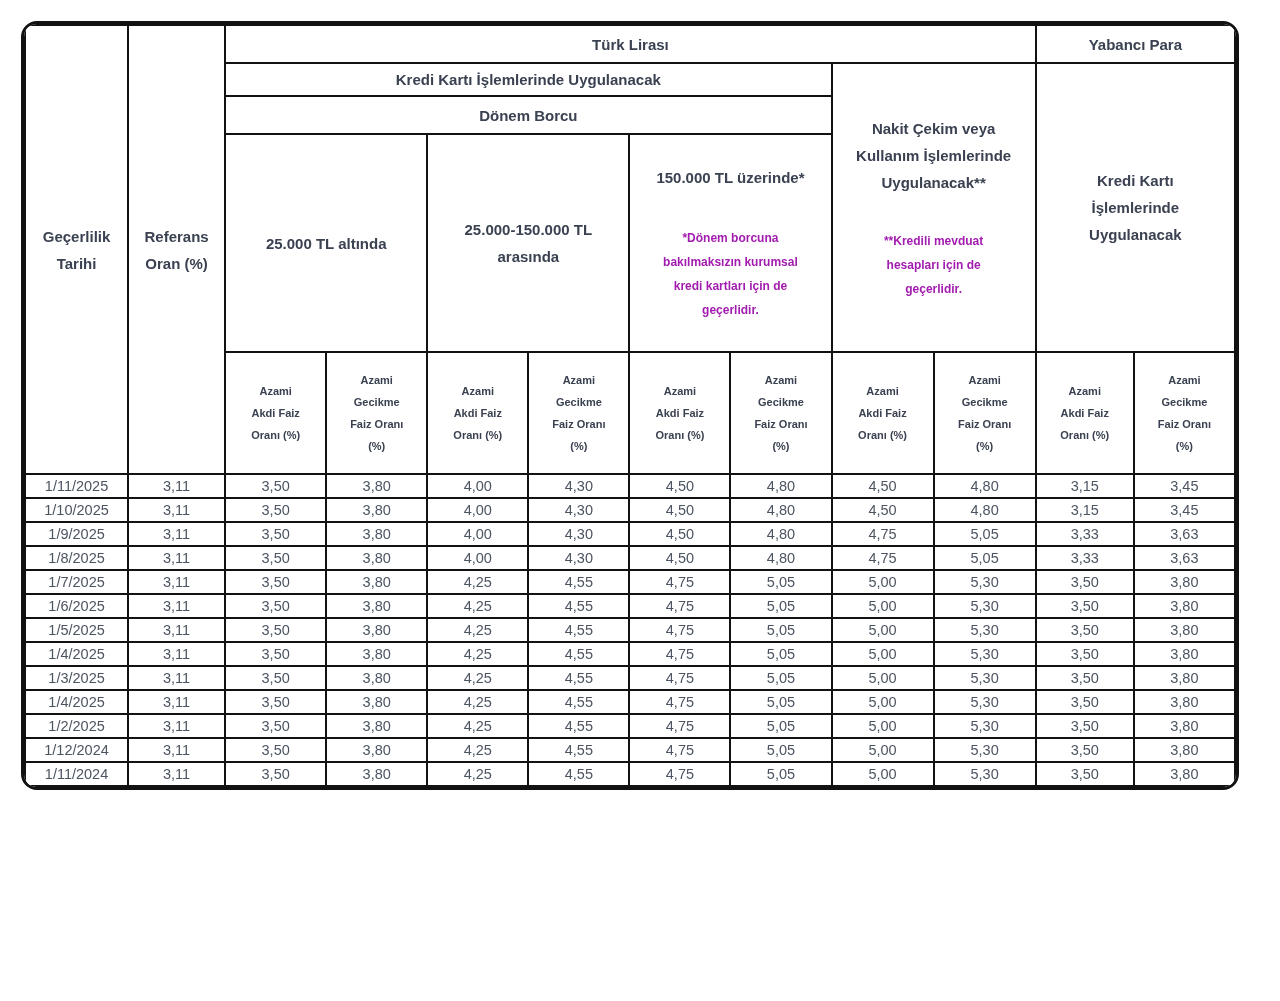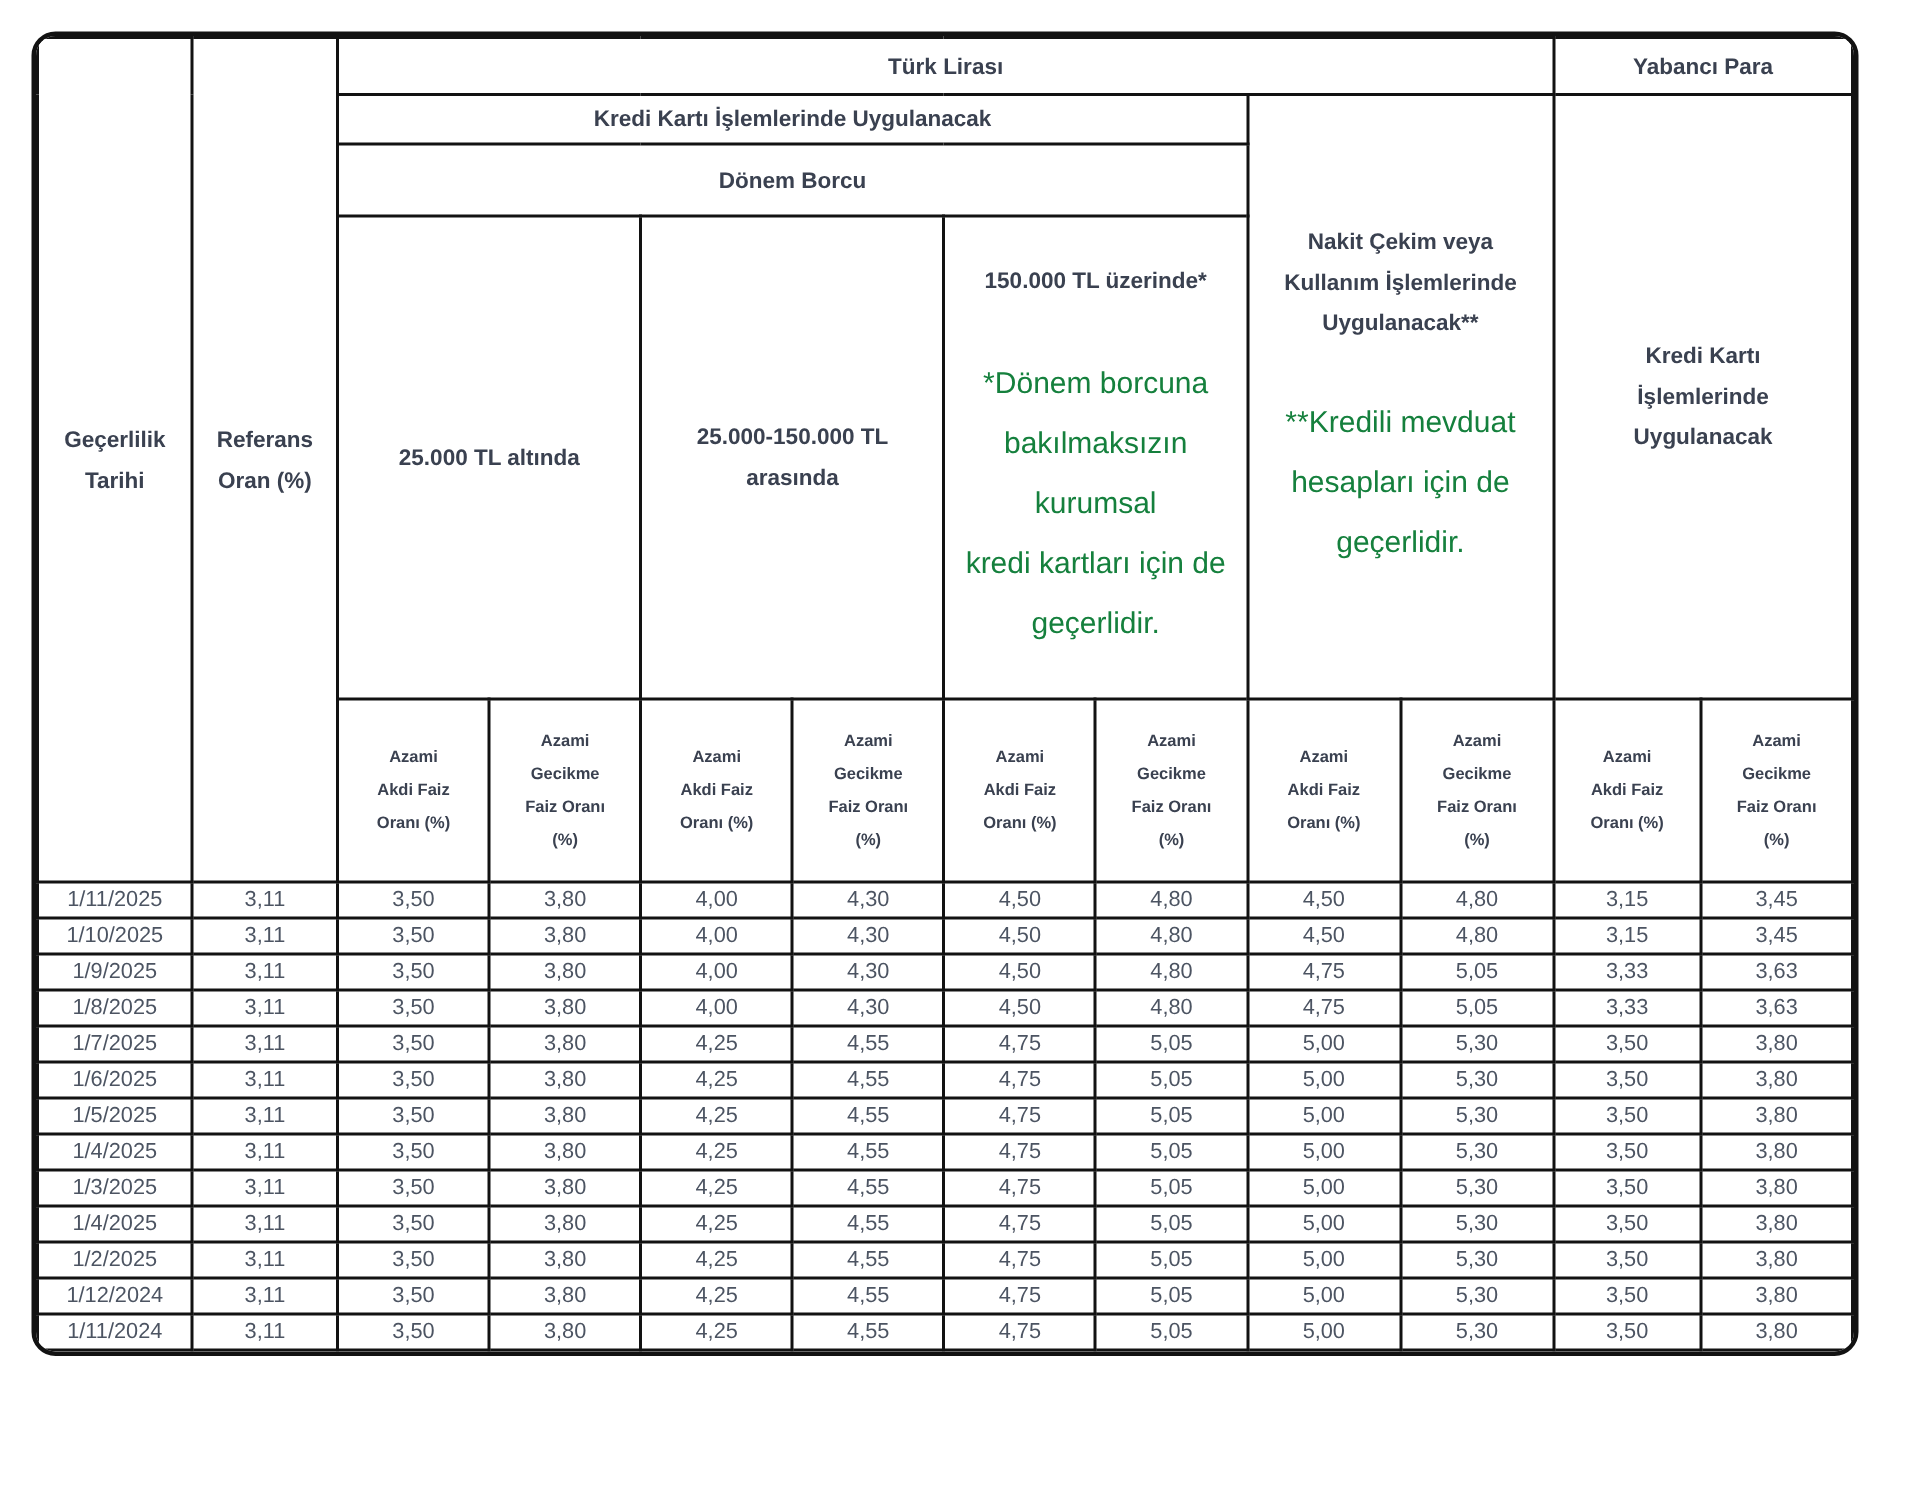--- a/index.html
+++ b/index.html
@@ -30,43 +30,43 @@
     text-align: center;
     vertical-align: middle;
     white-space: pre-line;
     background: #ffffff;
     padding: 2px 4px;
     overflow: hidden;
   }
   
   tr.h-a { height: 38px; }
   tr.h-b { height: 24px; }
-  tr.h-c { height: 48px; }
+  tr.h-c { height: 38px; }
   tr.h-d { height: 162px; }
   tr.h-e { height: 122px; }
   tbody.data tr { height: 24px; }
 
   .hdr {
     font-weight: bold;
     color: #3a4150;
     font-size: 15px;
     line-height: 1.8;
   }
   td.sub {
     font-weight: bold;
     color: #3a4150;
     font-size: 11px;
     line-height: 2.0;
     padding: 6px 2px;
   }
   .note {
-    font-weight: normal;
-    font-size: 20px;
+    font-weight: bold;
+    font-size: 12px;
     line-height: 2.0;
-    color: #15803d;
+    color: #a21caf;
   }
   .mt { margin-top: 6px; }
   .mt-s { margin-top: 8px; }
   td.val {
     color: #4c5462;
     font-size: 14.5px;
     font-weight: normal;
   }
 </style>
 </head>

